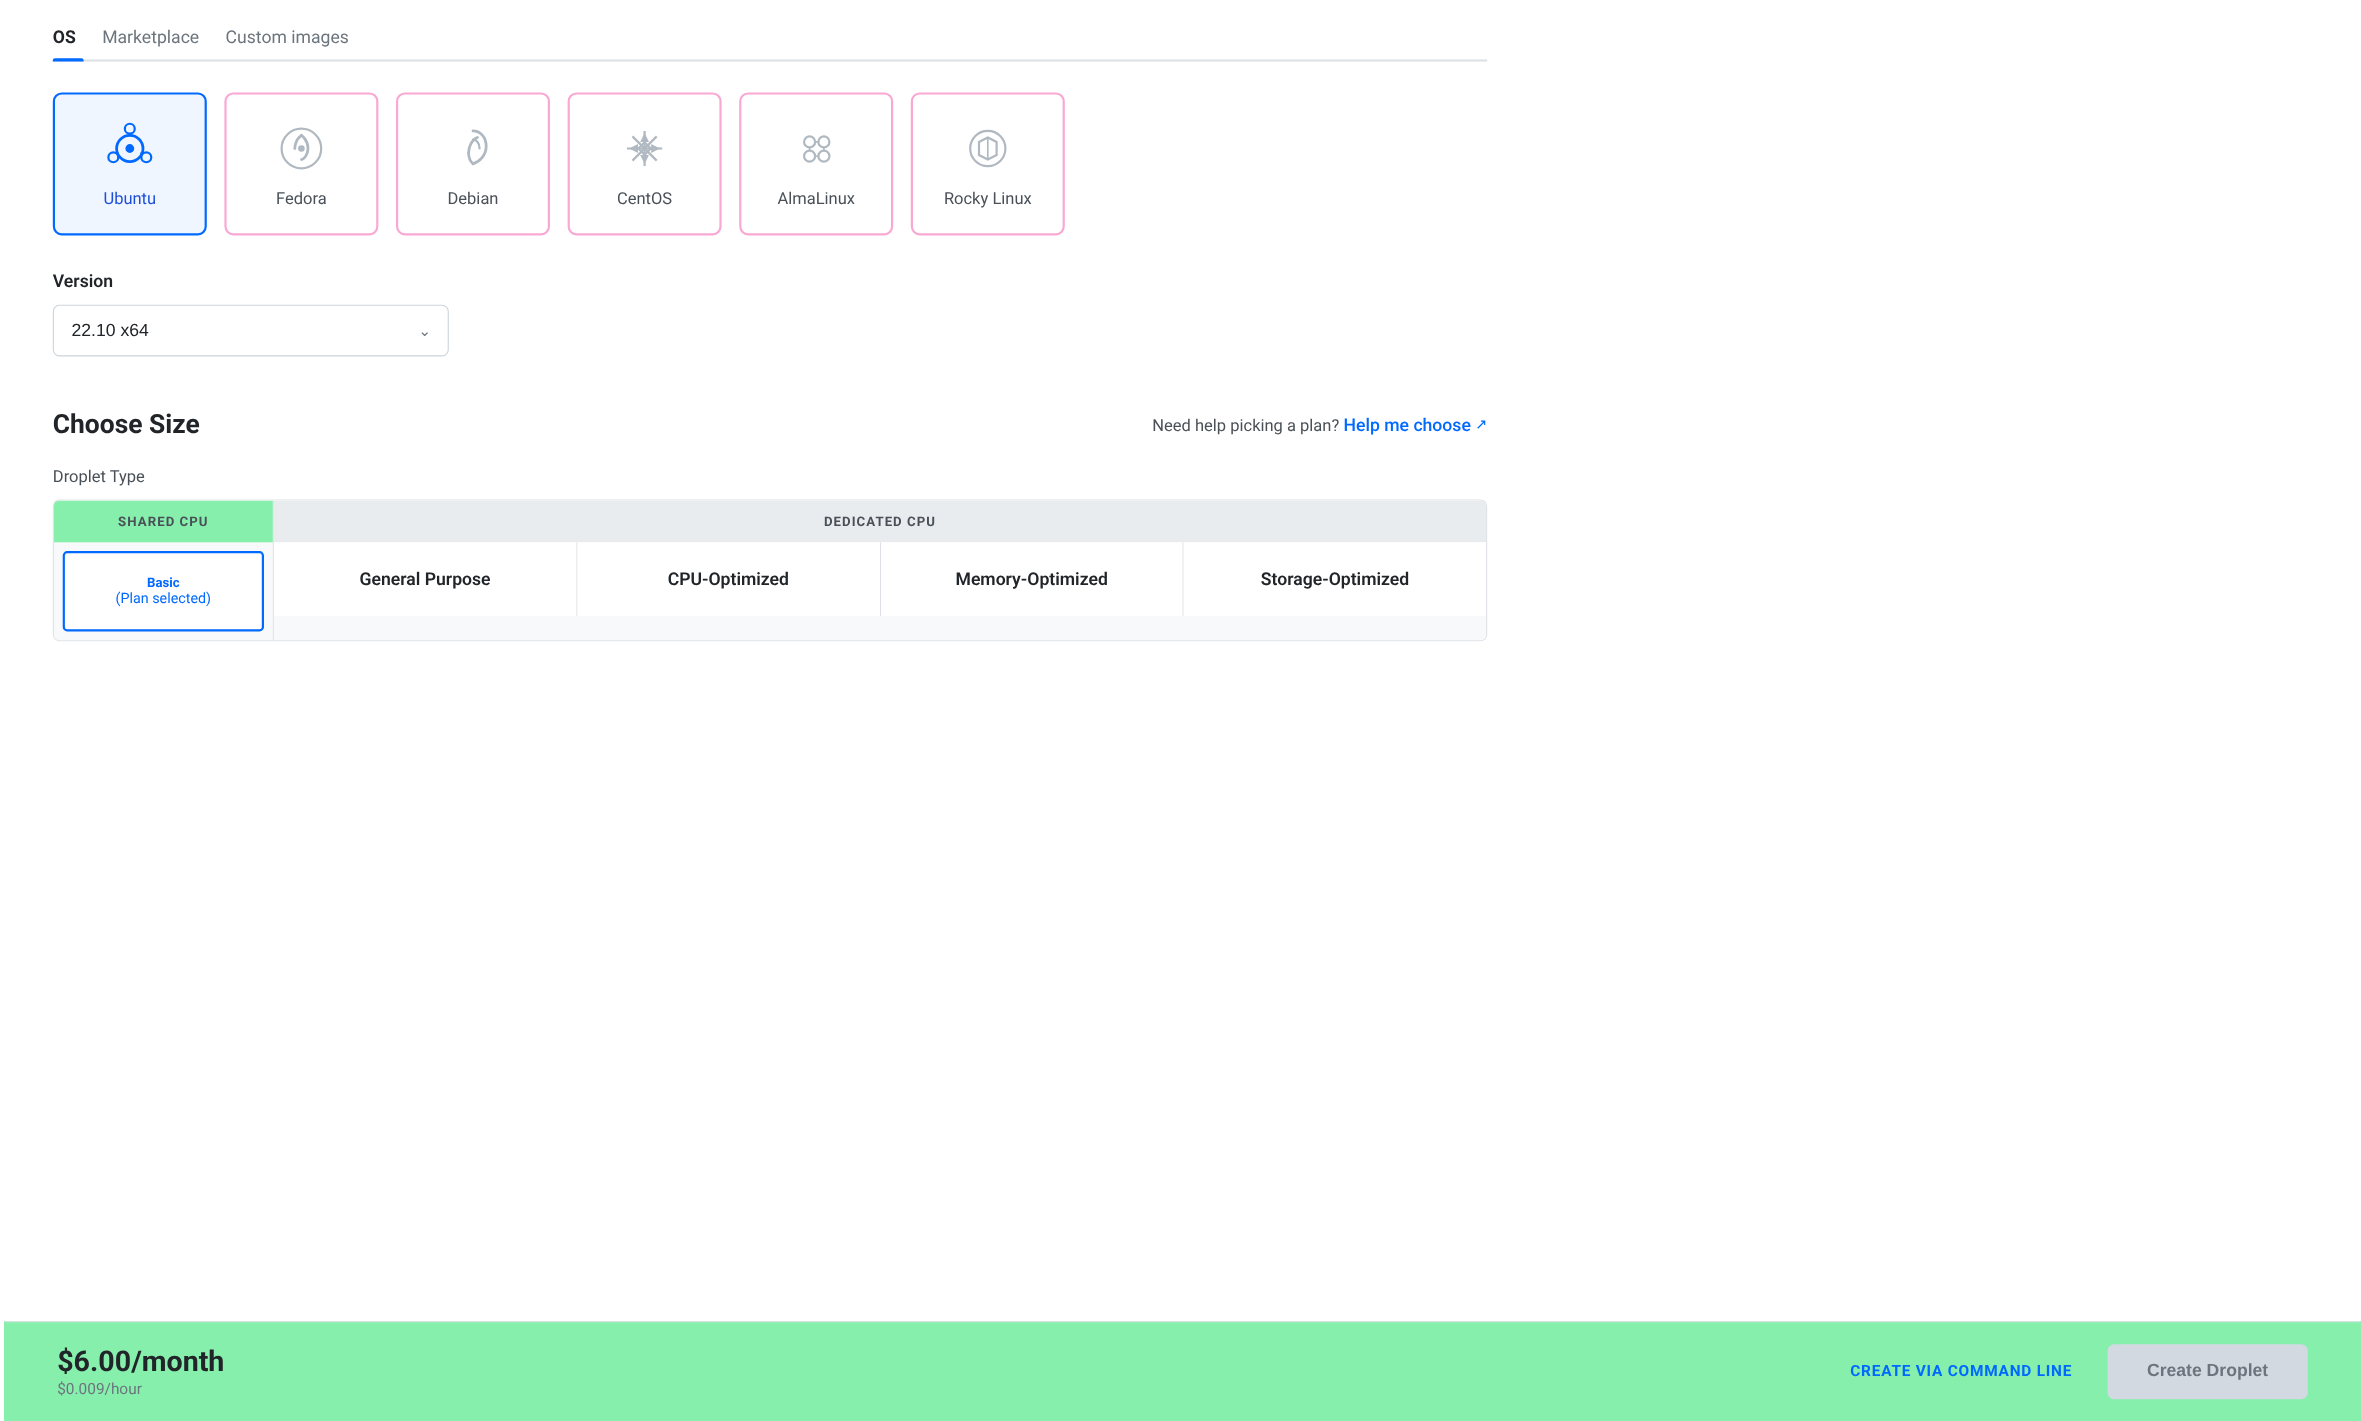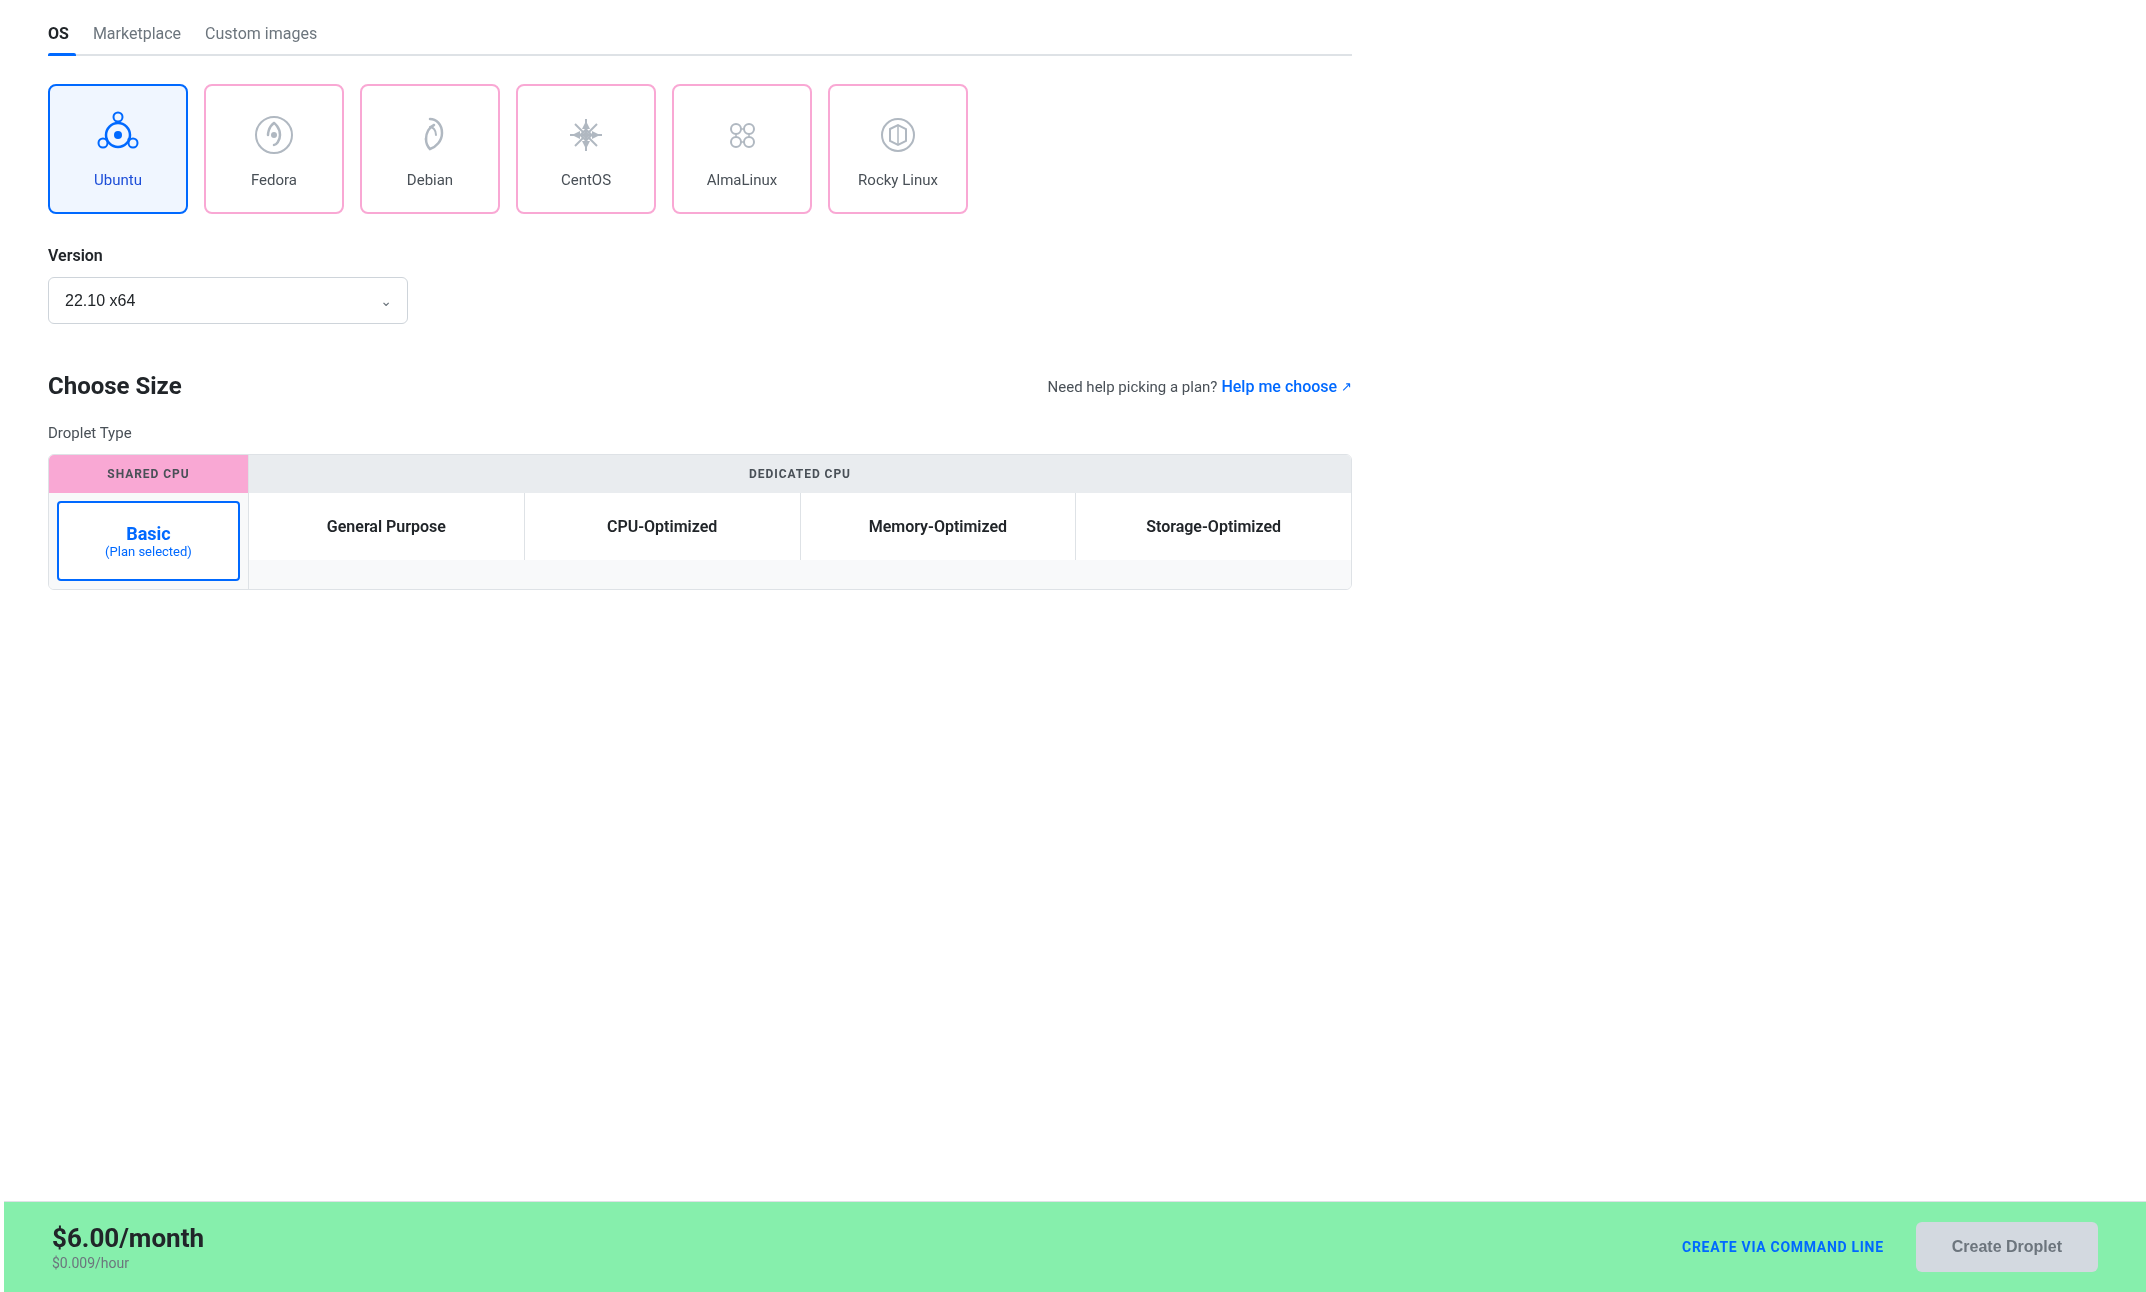--- a/index.html
+++ b/index.html
@@ -161,39 +161,39 @@
       overflow: hidden;
       margin-bottom: 0;
     }
 
     .shared-cpu-col {
       min-width: 200px;
       background: #f8f9fa;
       border-right: 1px solid #dee2e6;
     }
     .shared-cpu-header {
-      background: #f9a8d4;
+      background: #86efac;
       padding: 12px 16px;
       font-size: 12px;
       font-weight: 700;
       letter-spacing: 0.08em;
       color: #495057;
       text-align: center;
     }
     .shared-cpu-option {
       padding: 20px 16px;
       border: 2px solid #0069ff;
       border-radius: 4px;
       margin: 8px;
       background: #fff;
       cursor: pointer;
       text-align: center;
     }
     .shared-cpu-option .plan-name {
-      font-size: 18px;
+      font-size: 12px;
       font-weight: 700;
       color: #0069ff;
       display: block;
     }
     .shared-cpu-option .plan-selected {
       font-size: 13px;
       color: #0069ff;
       display: block;
     }
 

